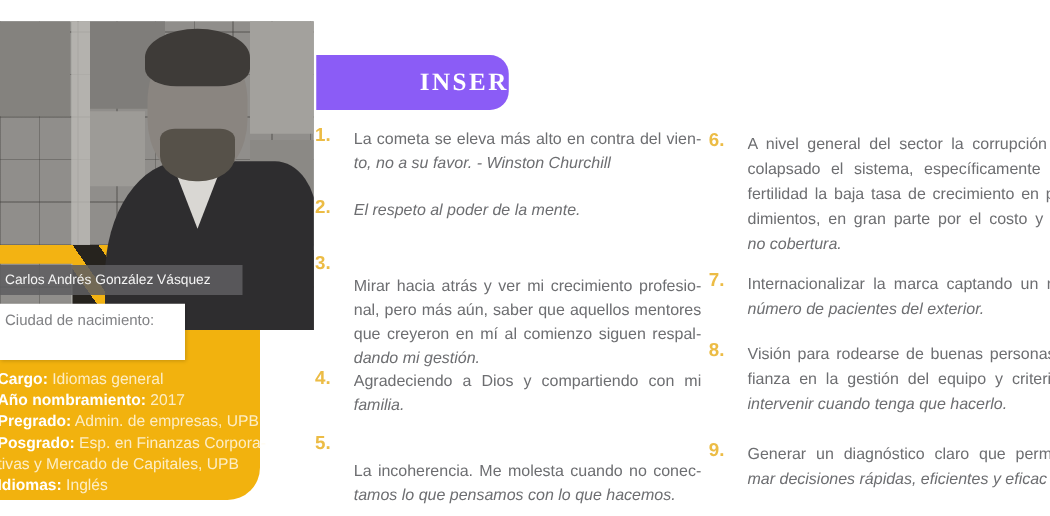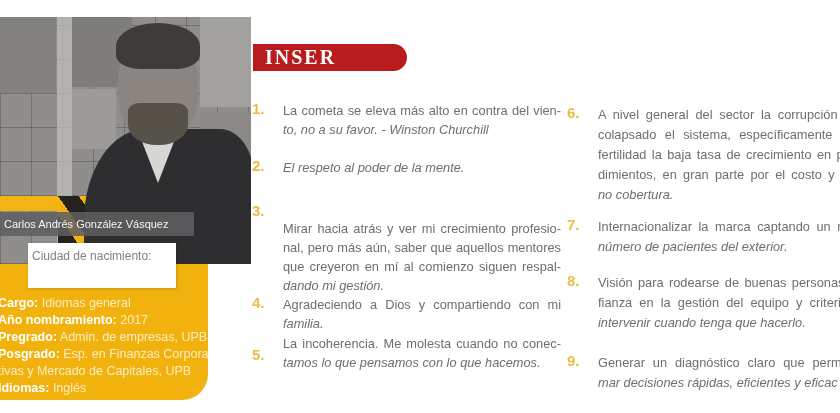--- a/index.html
+++ b/index.html
@@ -30,31 +30,31 @@
       border-left:17px solid transparent;border-right:17px solid transparent;
       border-top:44px solid #d9d7d3;}
   #photo .head{position:absolute;left:118px;top:13px;width:80px;height:112px;background:#878آ;
       background:#8a8580;border-radius:46% 46% 42% 42%;}
   #photo .hair{position:absolute;left:116px;top:6px;width:84px;height:46px;background:#3e3b38;
       border-radius:50% 50% 30% 30%;}
   #photo .beard{position:absolute;left:128px;top:86px;width:60px;height:42px;background:#565149;
       border-radius:20% 20% 48% 48%;}
 
   
-  #banner{position:absolute;left:253px;top:44px;width:154px;height:27px;background:#b91c1c;
-      border-radius:0 15px 15px 0;z-index:3;display:flex;align-items:center;justify-content:flex-start;}
+  #banner{position:absolute;left:253px;top:44px;width:154px;height:44px;background:#8b5cf6;
+      border-radius:0 15px 15px 0;z-index:3;display:flex;align-items:center;justify-content:flex-end;}
   #banner .label{color:#fff;font-family:"Liberation Serif",serif;font-weight:bold;
       font-size:20px;letter-spacing:2px;padding-left:12px;}
 
   
   #name-bar{position:absolute;left:0;top:212px;width:194px;height:24px;background:rgba(94,94,96,.87);
       z-index:4;display:flex;align-items:center;}
   #name-bar .txt{color:#f4f4f4;font-size:11px;padding-left:4px;white-space:nowrap;}
   #city-box{position:absolute;left:0;top:243px;width:148px;height:45px;background:#ffffff;z-index:5;
-      box-shadow:1px 1px 3px rgba(0,0,0,.18);padding:5px 0 0 4px;box-sizing:border-box;margin-left:28px;}
+      box-shadow:1px 1px 3px rgba(0,0,0,.18);padding:5px 0 0 4px;box-sizing:border-box;}
   #city-box .lbl{color:#808184;font-size:12px;line-height:16px;white-space:nowrap;}
   #city-box .val{color:#55555a;font-size:14px;line-height:18px;white-space:nowrap;}
 
   
   #details{position:absolute;left:0;top:262px;width:208px;height:138px;background:#f2b20e;
       border-radius:0 0 26px 0;z-index:1;padding:33px 6px 0 0;box-sizing:border-box;}
   #details .dline{font-size:12.5px;line-height:17px;white-space:nowrap;margin-left:-2px;}
   #details .dlabel{color:#ffffff;font-weight:bold;}
   #details .dvalue{color:rgba(255,250,237,.82);}
 
@@ -129,21 +129,21 @@
     <div class="line last">dando mi gestión.</div>
   </div>
 
   <div class="item-num" style="left:252px;top:294px;">4.</div>
   <div class="item-text col-left" style="left:283px;top:295px;">
     <div class="line">Agradeciendo a Dios y compartiendo con mi</div>
     <div class="line last">familia.</div>
   </div>
 
   <div class="item-num" style="left:252px;top:346px;">5.</div>
-  <div class="item-text col-left" style="left:283px;top:334px;">
+  <div class="item-text col-left" style="left:283px;top:367px;">
     <div class="line">La incoherencia. Me molesta cuando no conec-</div>
     <div class="line last">tamos lo que pensamos con lo que hacemos.</div>
   </div>
 
   <div class="item-num" style="left:567px;top:104px;">6.</div>
   <div class="item-text col-right" style="left:598px;top:105px;">
     <div class="line">A nivel general del sector la corrupción t</div>
     <div class="line">colapsado el sistema, específicamente e</div>
     <div class="line">fertilidad la baja tasa de crecimiento en pr</div>
     <div class="line">dimientos, en gran parte por el costo y p</div>

